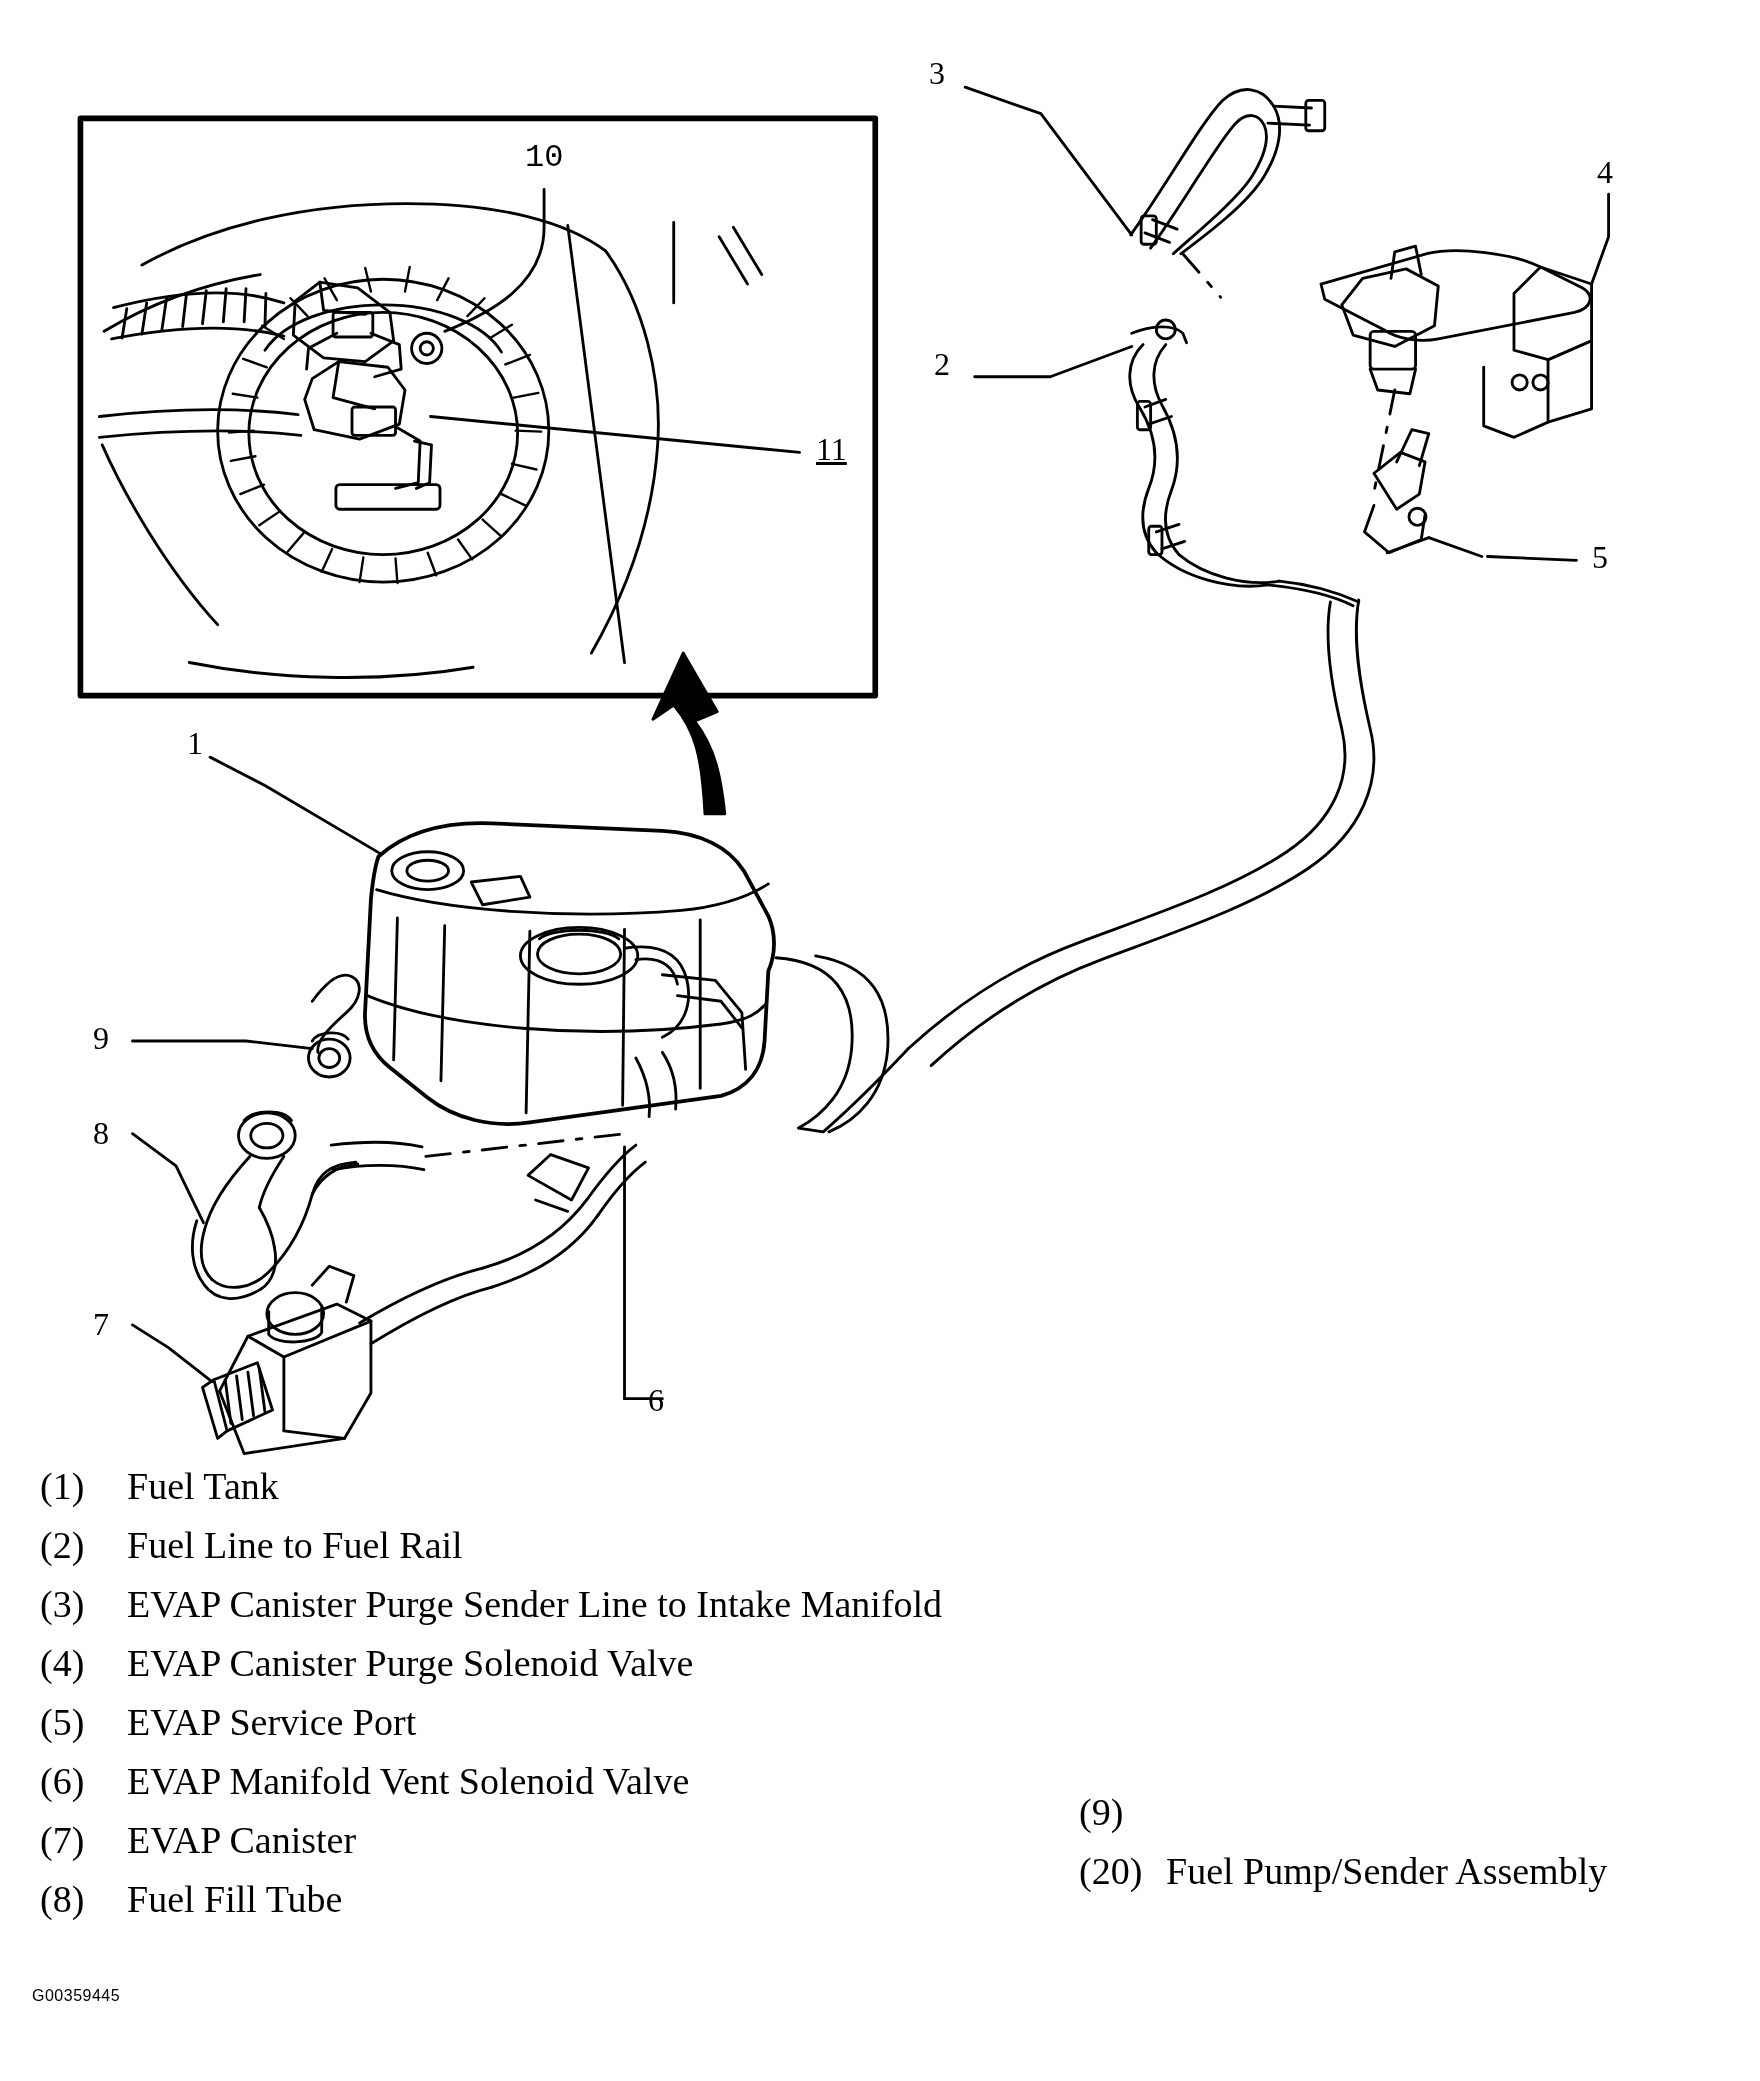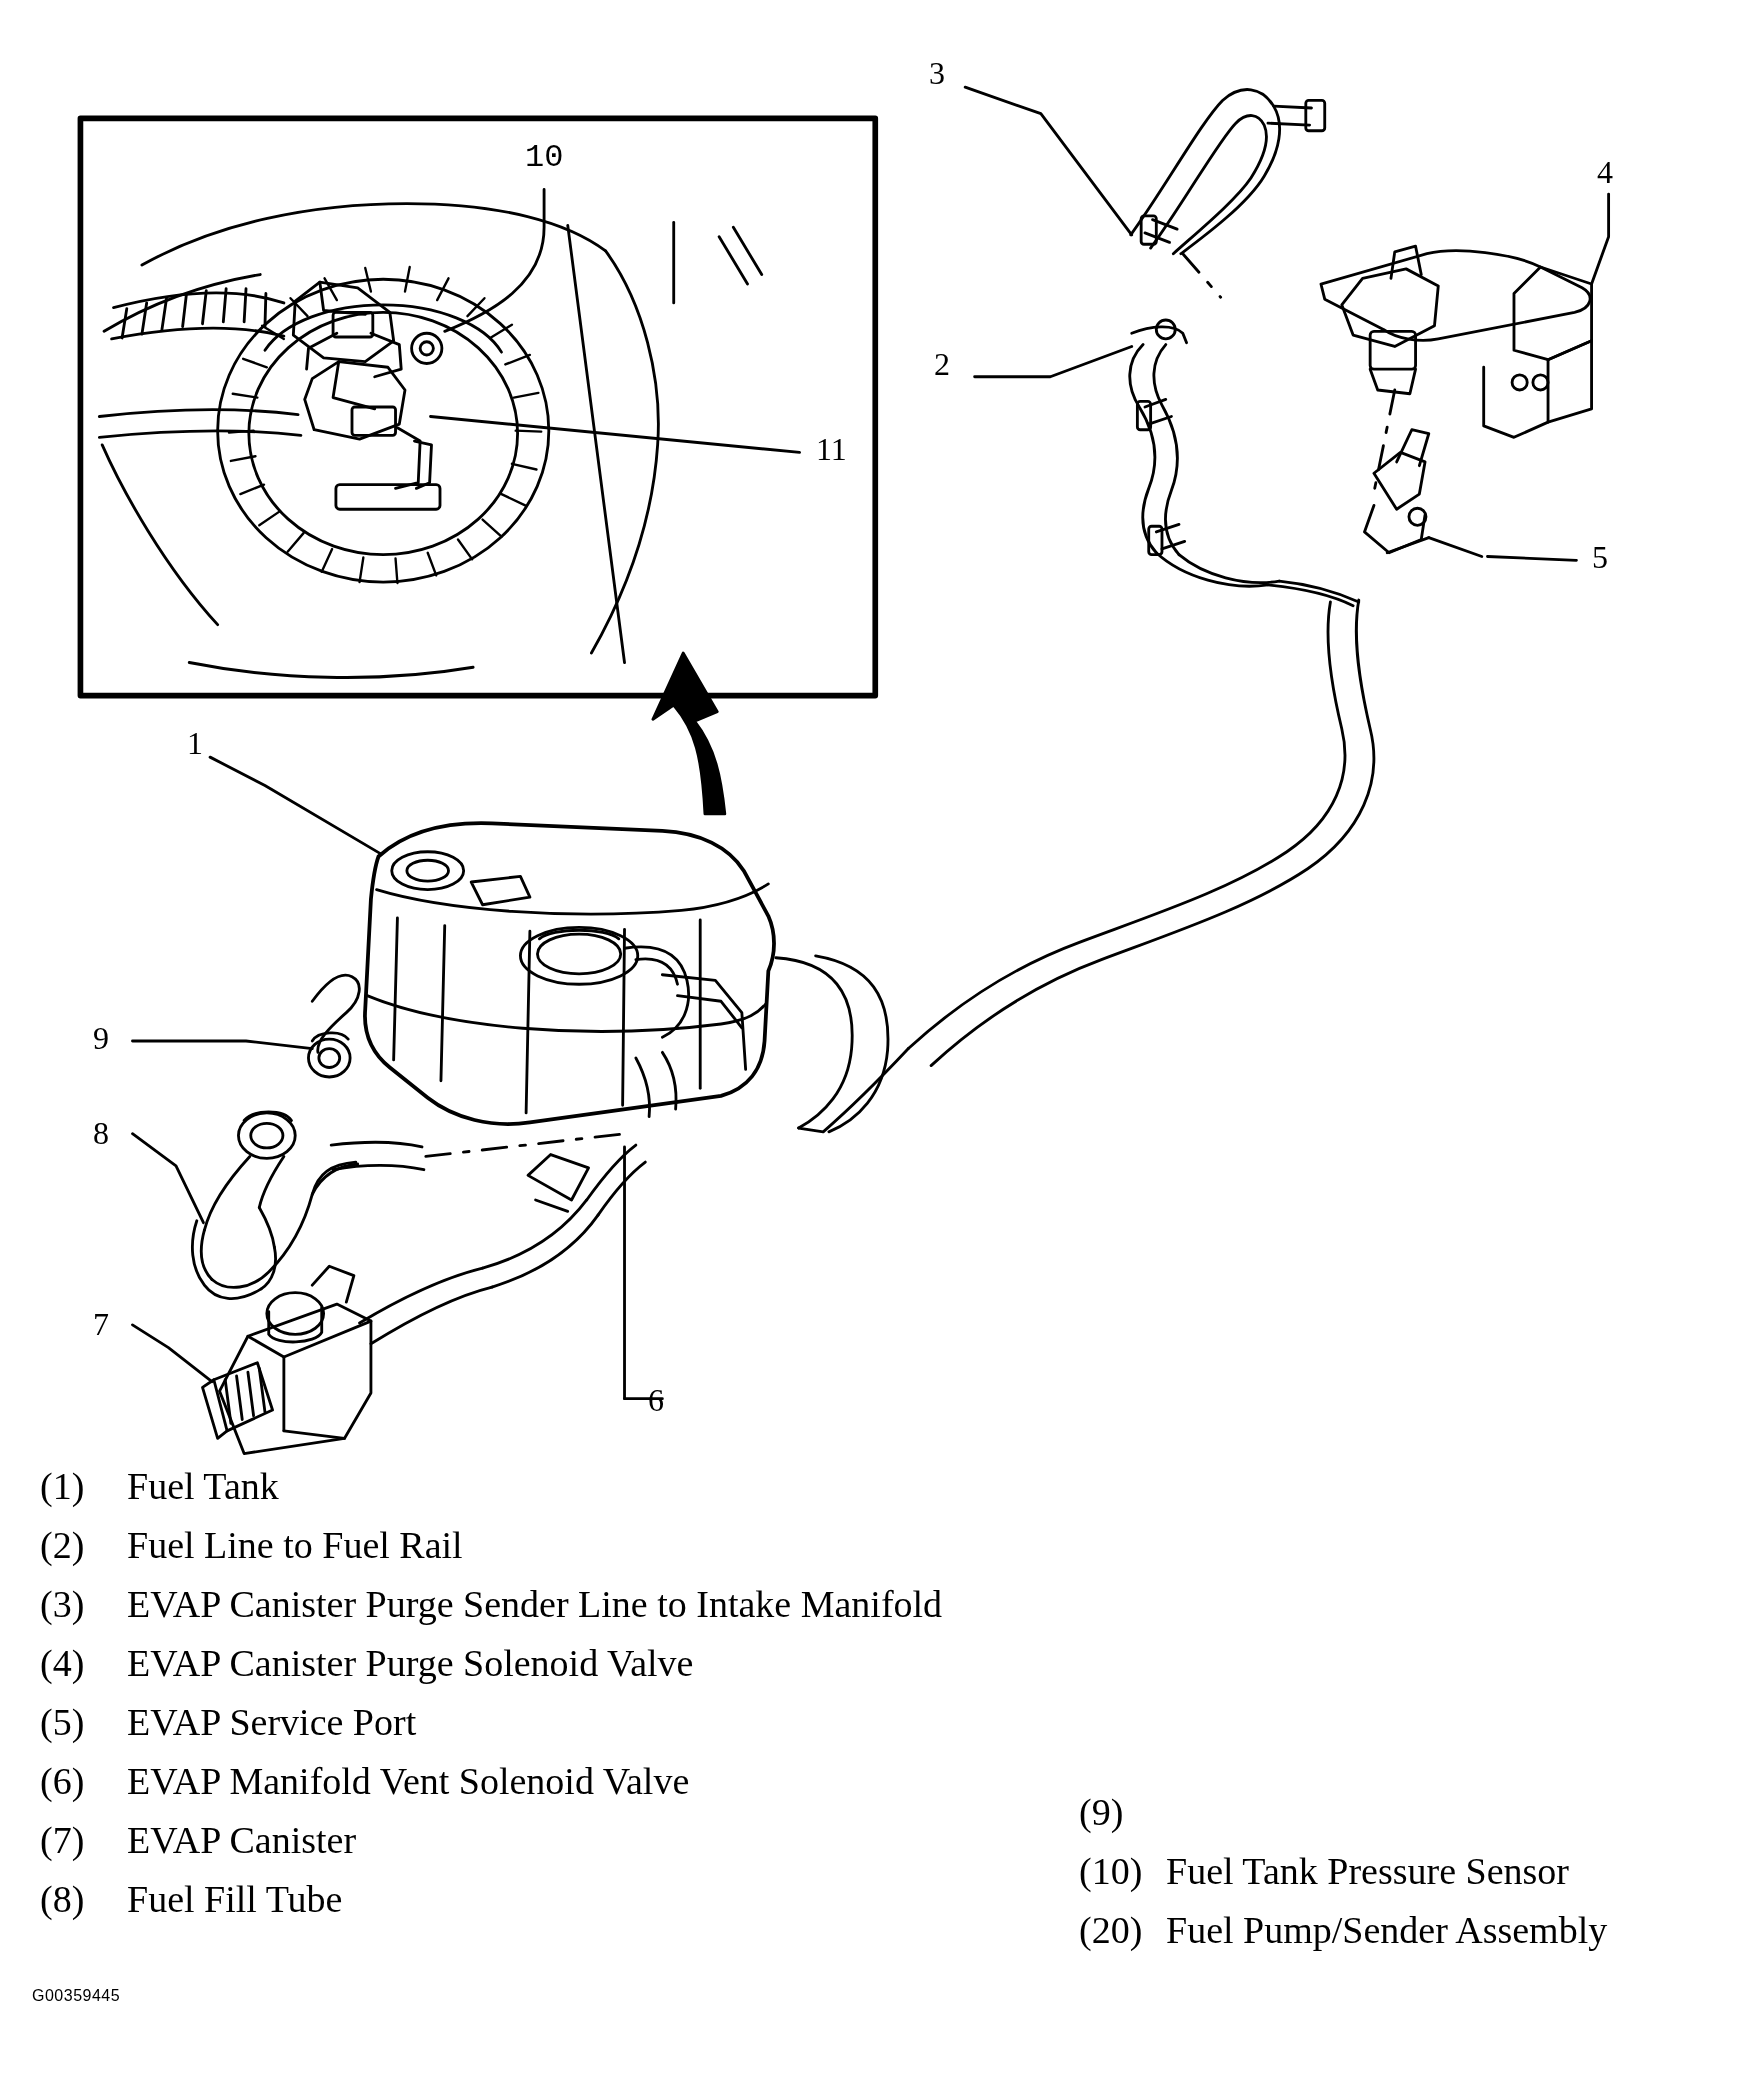--- a/index.html
+++ b/index.html
@@ -350,21 +350,21 @@
         <path d="M140,1100 L260,1100 L330,1108"></path>
 
         <path d="M140,1198 L186,1232 L215,1292"></path>
 
         <path d="M140,1400 L178,1424 L224,1460"></path>
       </g>
     </g>
   </svg>
 
   <div class="callout-label" style="left:525px; top:142px;font-family:Liberation Mono, monospace;">10</div>
-  <div class="callout-label" style="left:816px; top:433px;">11</div>
+  <div class="callout-label" style="left:816px; top:433px;text-decoration:underline;">11</div>
 
   <div class="callout-label" style="left:929px; top:57px;">3</div>
   <div class="callout-label" style="left:1597px; top:156px;">4</div>
   <div class="callout-label" style="left:934px; top:348px;">2</div>
   <div class="callout-label" style="left:1592px; top:541px;">5</div>
   <div class="callout-label" style="left:187px; top:727px;">1</div>
   <div class="callout-label" style="left:93px; top:1022px;">9</div>
   <div class="callout-label" style="left:93px; top:1117px;">8</div>
   <div class="callout-label" style="left:93px; top:1308px;">7</div>
   <div class="callout-label" style="left:648px; top:1384px;">6</div>
@@ -403,24 +403,20 @@
         <span class="legend-num">(8)</span>
         <span class="legend-text">Fuel Fill Tube</span>
       </div>
     </div>
 
     <div class="legend-col right">
       <div class="legend-row">
         <span class="legend-num">(9)</span>
       </div>
       <div class="legend-row">
-        <span class="legend-num">(10)</span>
-        <span class="legend-text">Fuel Tank Pressure Sensor</span>
-      </div>
-      <div class="legend-row">
         <span class="legend-num">(20)</span>
         <span class="legend-text">Fuel Pump/Sender Assembly</span>
       </div>
     </div>
   </div>
 
   <div class="figure-code">G00359445</div>
 
 </div>
 

